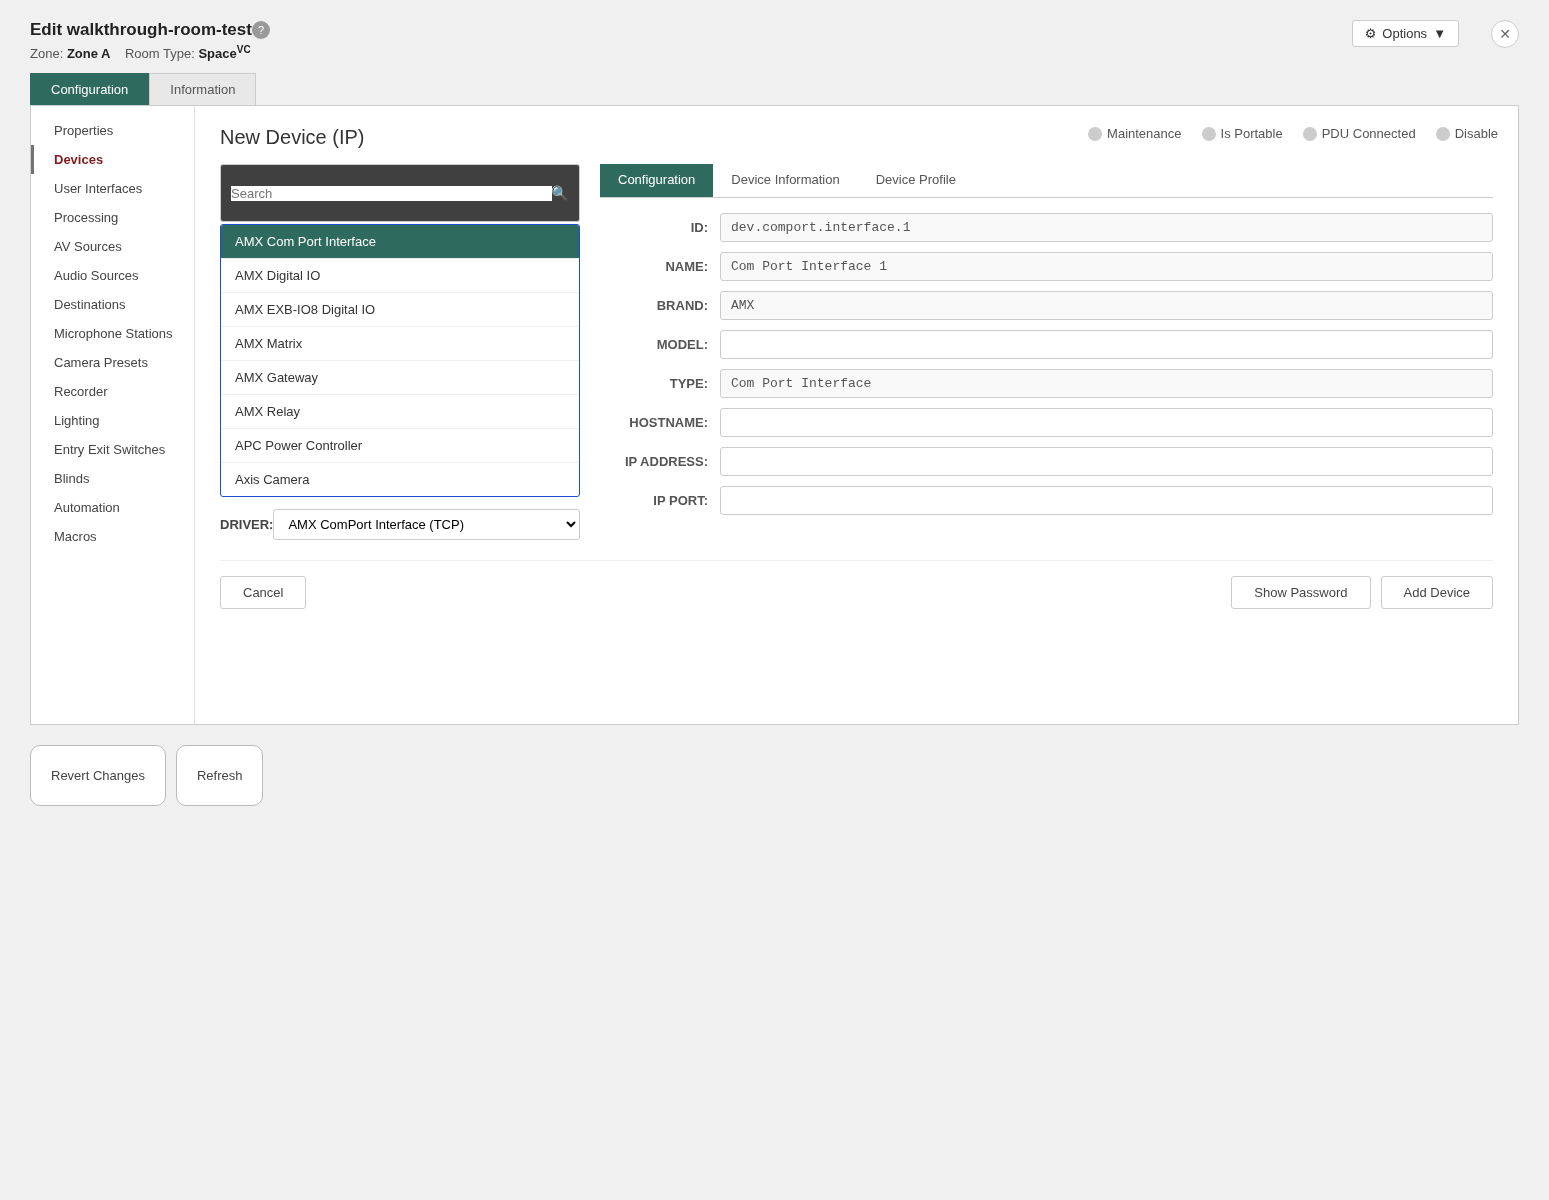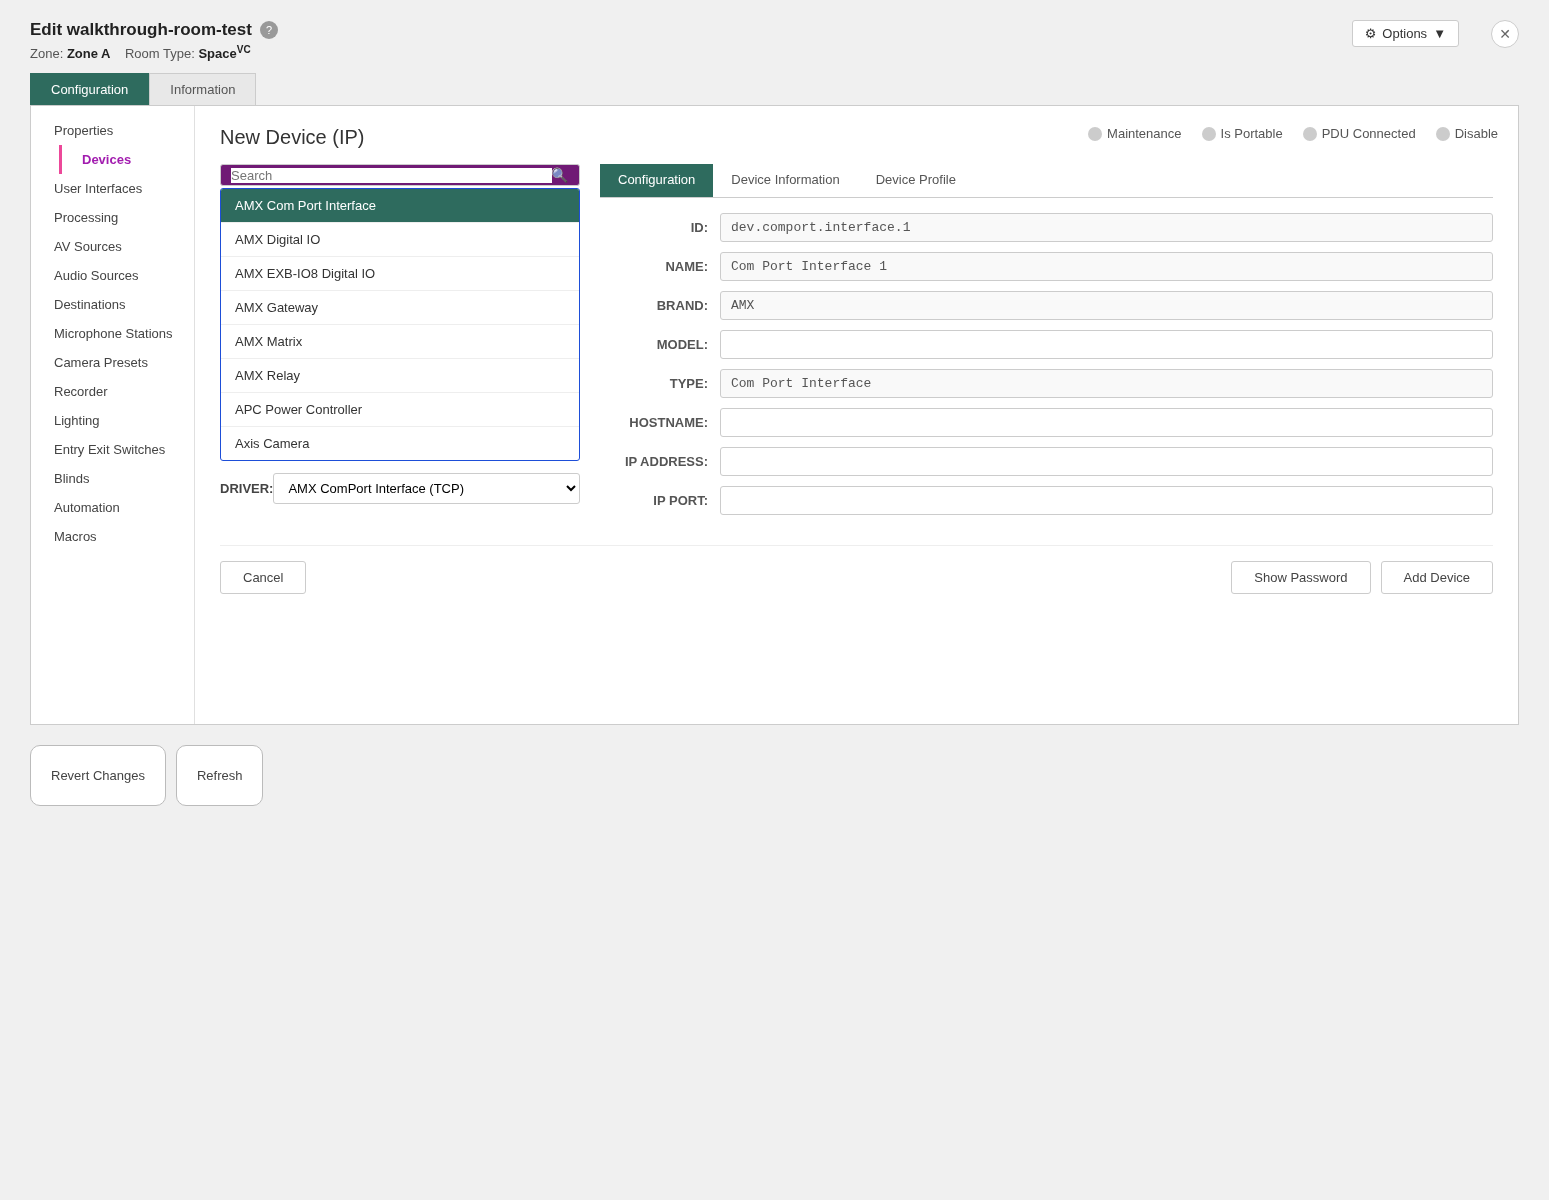--- a/index.html
+++ b/index.html
@@ -34,21 +34,21 @@
     }
 
     .page-header {
       margin-bottom: 10px;
       position: relative;
     }
 
     .page-title-row {
       display: flex;
       align-items: center;
-      gap: 8px;
+      gap: 0;
       margin-bottom: 4px;
     }
 
     .page-title {
       font-size: 17px;
       font-weight: bold;
       color: #222;
     }
 
     .help-icon {
@@ -137,24 +137,23 @@
 
     .sidebar-item {
       padding: 7px 20px;
       cursor: pointer;
       font-size: 13px;
       color: #444;
       border-left: 3px solid transparent;
     }
 
     .sidebar-item.active {
-      border-left: 3px solid #ec4899;
+      border-left: 3px solid #737373;
       font-weight: bold;
-      color: #a21caf;
-      margin-left: 28px;
+      color: #7f1d1d;
     }
 
     .content-area {
       flex: 1;
       padding: 20px 25px;
       position: relative;
     }
 
     .content-title {
       font-size: 20px;
@@ -201,23 +200,23 @@
     .right-col {
       flex: 1;
     }
 
     .search-box {
       width: 100%;
       display: flex;
       align-items: center;
       border: 1px solid #ccc;
       border-radius: 3px;
-      padding: 2px 10px;
+      padding: 20px 10px;
       margin-bottom: 2px;
-      background: #701a75;
+      background: #404040;
     }
 
     .search-box input {
       border: none;
       outline: none;
       flex: 1;
       font-size: 13px;
       color: #999;
     }
 
@@ -452,22 +451,22 @@
 
           <div class="search-box">
             <input type="text" placeholder="Search" style="">
             <span class="search-icon">🔍</span>
           </div>
 
           <div class="device-list">
             <div class="device-item selected">AMX Com Port Interface</div>
             <div class="device-item">AMX Digital IO</div>
             <div class="device-item">AMX EXB-IO8 Digital IO</div>
+            <div class="device-item">AMX Matrix</div>
             <div class="device-item">AMX Gateway</div>
-            <div class="device-item">AMX Matrix</div>
             <div class="device-item">AMX Relay</div>
             <div class="device-item">APC Power Controller</div>
             <div class="device-item">Axis Camera</div>
           </div>
 
           <div class="driver-row">
             <span class="driver-label">DRIVER:</span>
             <select class="driver-select"><option>AMX ComPort Interface (TCP)</option></select>
           </div>
 

